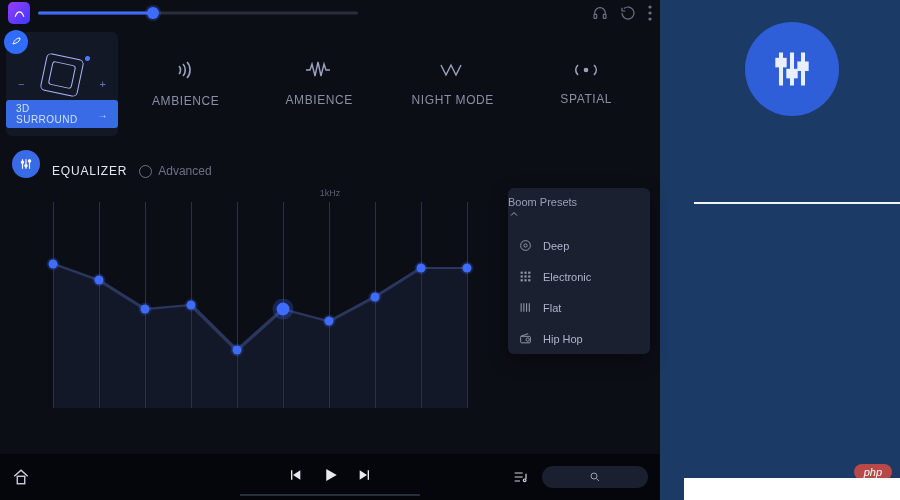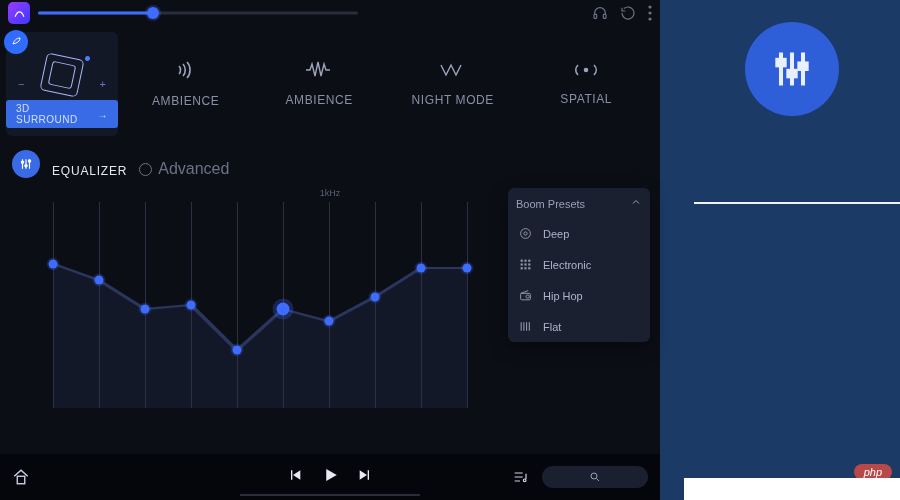--- a/index.html
+++ b/index.html
@@ -28,35 +28,35 @@
   .minus-plus { position:absolute; top:46px; left:0; right:0; display:flex; justify-content:space-between; padding:0 12px; color:#5e77c9; font-size:11px; }
   .eff-btn { background:#3a6be6; color:#cfe0ff; font-size:10px; letter-spacing:.5px; padding:3px 10px; border-radius:3px; display:flex; align-items:center; gap:6px; }
   .effect-item { flex:1; display:flex; flex-direction:column; align-items:center; justify-content:center; gap:10px; color:#8a8fa5; }
   .effect-item .label { font-size:12px; letter-spacing:.6px; }
   .eff-icon { color:#9ca3bd; }
 
   
   .eq-header { display:flex; align-items:flex-end; gap:12px; padding:14px 14px 6px 12px; }
   .eq-toggle { width:28px;height:28px;border-radius:50%;background:#3a6be6; display:flex;align-items:center;justify-content:center;color:#fff; }
   .eq-title { font-size:12px; letter-spacing:.8px; color:#e4e7f2; }
-  .adv { display:flex; align-items:center; gap:6px; color:#6d7186; font-size:16px; }
+  .adv { display:flex; align-items:center; gap:6px; color:#6d7186; font-size:12px; }
   .radio { width:13px;height:13px;border-radius:50%;border:1.5px solid #6d7186;display:inline-block; }
 
   
   .eq-body { position:relative; height:230px; margin:4px 10px; }
   .khz { position:absolute; top:0; left:50%; transform:translateX(-50%); font-size:9px; color:#5b6175; }
   .eq-area { position:absolute; inset:14px 160px 10px 20px; }
   .eq-band { position:absolute; top:0; bottom:0; width:1px; background:#2b3044; }
   .eq-dot { position:absolute; width:9px;height:9px;border-radius:50%; background:#3e6cff; transform:translate(-50%,-50%); box-shadow:0 0 0 2px rgba(62,108,255,.2); }
   .eq-dot.active { width:13px;height:13px; box-shadow:0 0 0 4px rgba(62,108,255,.25); }
   svg.eq-line { position:absolute; inset:0; width:100%; height:100%; }
 
   
   .presets { position:absolute; top:0; right:0; width:142px; background:#1b2030; border-radius:6px; overflow:hidden; font-size:11px; color:#c7cad6; box-shadow:0 6px 18px rgba(0,0,0,.4); }
-  .preset-head { display:flex; align-items:flex-end; justify-content:space-between; padding:8px 8px; color:#9aa0b6; }
+  .preset-head { display:flex; align-items:flex-start; justify-content:space-between; padding:8px 0; color:#9aa0b6;flex-direction:column; }
   .preset-item { display:flex; align-items:center; gap:10px; padding:9px 10px; color:#aeb4cb; }
   .preset-item.sel { background:#2f5ed9; color:#fff; }
   .pi-icon { width:15px; display:inline-flex; justify-content:center; color:#9297aa; }
   .preset-item.sel .pi-icon { color:#fff; }
 
   
   .bottom { position:absolute; left:0; right:0; bottom:0; height:46px; background:#05060b; display:flex; align-items:center; padding:0 12px; gap:10px; }
   .bot-left, .bot-right { display:flex; align-items:center; gap:14px; color:#cfd3e4; }
   .transport { position:absolute; left:50%; transform:translateX(-50%); display:flex; align-items:center; gap:18px; color:#e8eaf2; }
   .prog { position:absolute; left:50%; transform:translateX(-50%); bottom:4px; width:180px; height:2px; background:#2a2d3a; }
@@ -242,36 +242,36 @@
                   <rect x="17" y="10" width="4" height="4"></rect>
                   <rect x="3" y="17" width="4" height="4"></rect>
                   <rect x="10" y="17" width="4" height="4"></rect>
                   <rect x="17" y="17" width="4" height="4"></rect>
                 </svg>
               </span>
               <span>Electronic</span>
             </div>
             <div class="preset-item">
               <span class="pi-icon">
+                <svg width="13" height="13" viewBox="0 0 24 24" fill="none" stroke="currentColor" stroke-width="2">
+                  <path d="M4 4v16M9 4v16M14 4v16M19 4v16"></path>
+                </svg>
+              </span>
+              <span>Flat</span>
+            </div>
+            <div class="preset-item">
+              <span class="pi-icon">
                 <svg width="13" height="13" viewBox="0 0 24 24" fill="none" stroke="currentColor" stroke-width="1.8">
                   <rect x="3" y="8" width="18" height="12" rx="2"></rect>
                   <circle cx="16" cy="14" r="3"></circle>
                   <path d="M3 8l14-5"></path>
                 </svg>
               </span>
               <span>Hip Hop</span>
             </div>
-            <div class="preset-item">
-              <span class="pi-icon">
-                <svg width="13" height="13" viewBox="0 0 24 24" fill="none" stroke="currentColor" stroke-width="2">
-                  <path d="M4 4v16M9 4v16M14 4v16M19 4v16"></path>
-                </svg>
-              </span>
-              <span>Flat</span>
-            </div>
           </div>
       </div>
     </div>
 
     <div class="bottom">
       <div class="bot-left">
         <span class="icon">
           <svg width="18" height="18" viewBox="0 0 24 24" fill="none" stroke="currentColor" stroke-width="1.8">
               <path d="M3 11l9-8 9 8"></path>
               <rect x="7" y="11" width="10" height="10"></rect>

